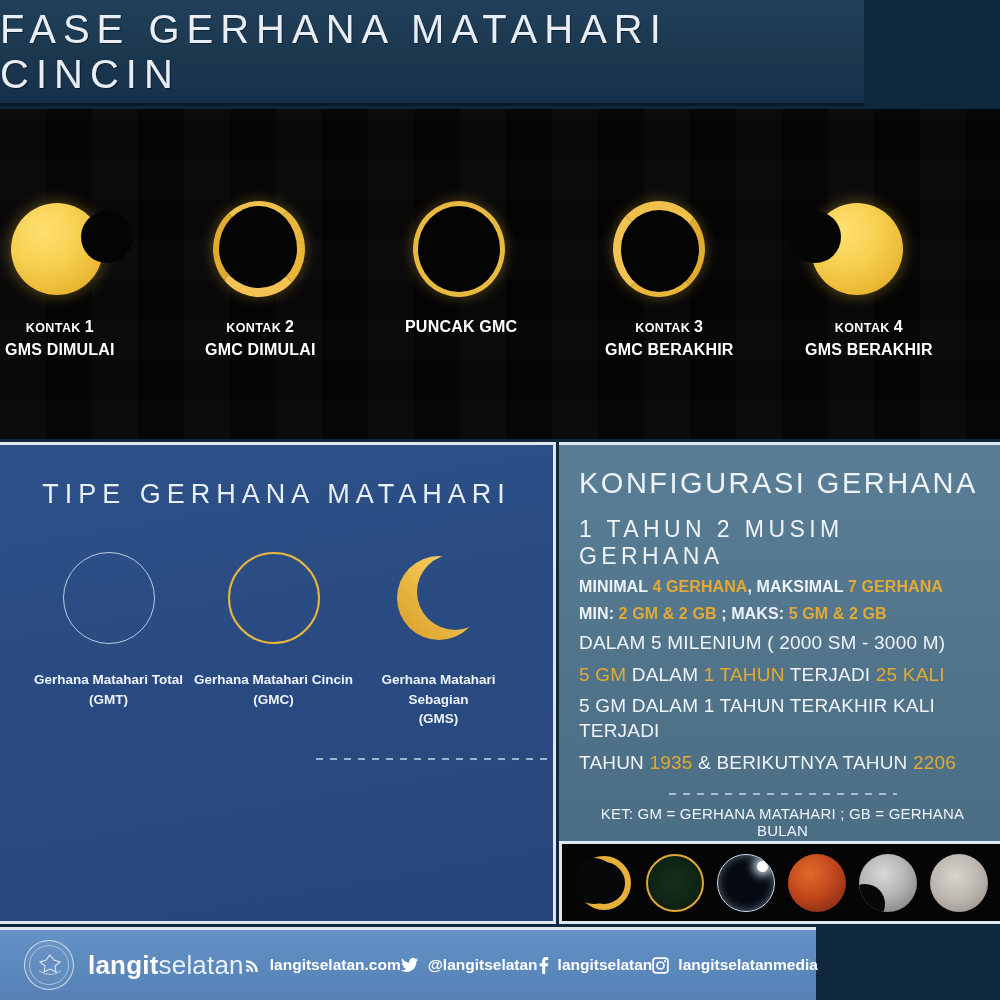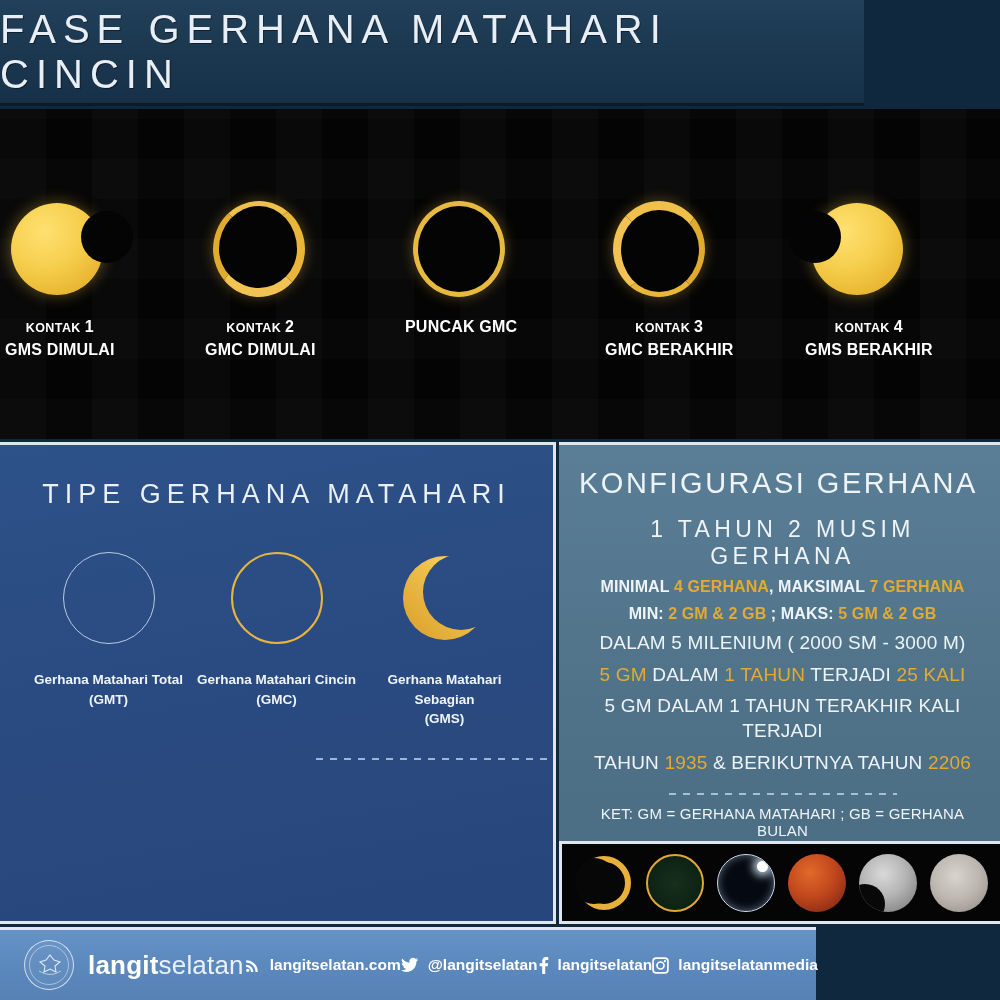--- a/index.html
+++ b/index.html
@@ -72,21 +72,21 @@
   .tipe {
     position: absolute; left: 0; top: 442px; width: 556px; height: 482px;
     background: linear-gradient(170deg, #2d5189 0%, #2a4b82 45%, #27467b 100%);
     border-top: 3px solid #dfe6ee; border-right: 3px solid #dfe6ee; border-bottom: 3px solid #dfe6ee;
     padding: 28px 26px 16px 26px;
   }
   .tipe-title {
     color: #e9eff6; font-size: 27px; letter-spacing: 6px; text-align: center;
     font-weight: 400; margin-top: 6px;
   }
-  .types-row { display: flex; justify-content: space-between; margin-top: 42px; }
+  .types-row { display: flex; justify-content: flex-start; margin-top: 42px; }
   .type { width: 165px; display: flex; flex-direction: column; align-items: center; }
   .type-art { width: 92px; height: 92px; position: relative; }
   .circle-outline {
     position: absolute; inset: 0; border-radius: 50%;
     border: 1.6px solid #b9cbe2; background: transparent;
   }
   .circle-gold {
     position: absolute; inset: 0; border-radius: 50%;
     border: 2.6px solid #e8b63c; background: transparent;
   }
@@ -108,21 +108,21 @@
   
   .konfig {
     position: absolute; left: 559px; top: 442px; width: 441px; height: 482px;
     background: linear-gradient(180deg, #5a7e96 0%, #4f7288 55%, #4a6c82 100%);
     border-top: 3px solid #dfe6ee; border-bottom: 3px solid #dfe6ee;
     padding: 22px 14px 0 20px;
   }
   .konfig-title {
     color: #eef3f8; font-size: 29px; letter-spacing: 2.5px; font-weight: 400; margin-bottom: 16px;
   }
-  .k-line { color: #eef3f8; margin-bottom: 7px; text-align: center; }
+  .k-line { color: #eef3f8; margin-bottom: 7px; }
   .l-head { font-size: 23px; letter-spacing: 4.4px; font-weight: 400; }
   .l-body { font-size: 16px; font-weight: 700; letter-spacing: .1px; line-height: 1.25; }
   .l-body2 { font-size: 19px; font-weight: 400; letter-spacing: .2px; line-height: 1.3; }
   .gold { color: #e3aa33; }
   .k-dash {
     width: 228px; height: 2px; margin: 18px auto 10px auto;
     background: repeating-linear-gradient(90deg, #a9c0d1 0 7px, transparent 7px 14px);
   }
   .ket { color: #eef3f8; font-size: 15px; font-weight: 400; text-align: center; letter-spacing: .2px; }
 

